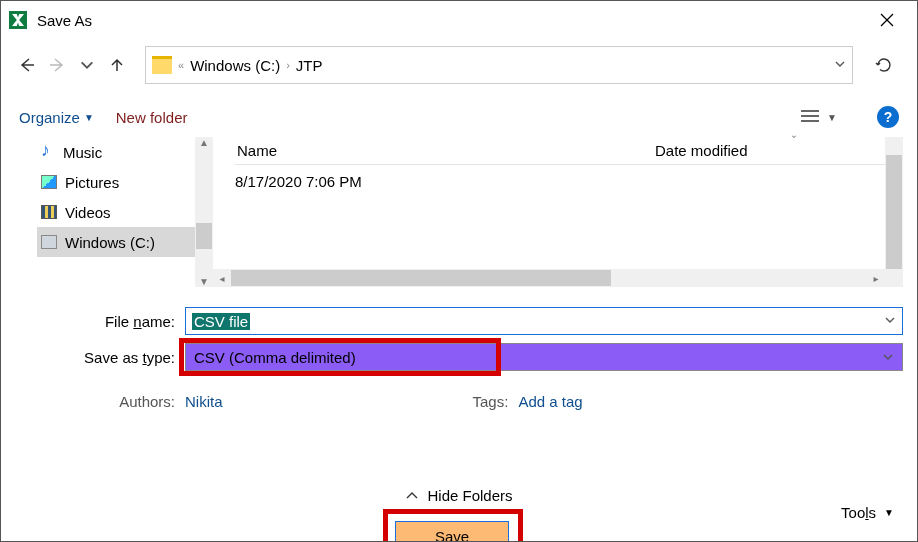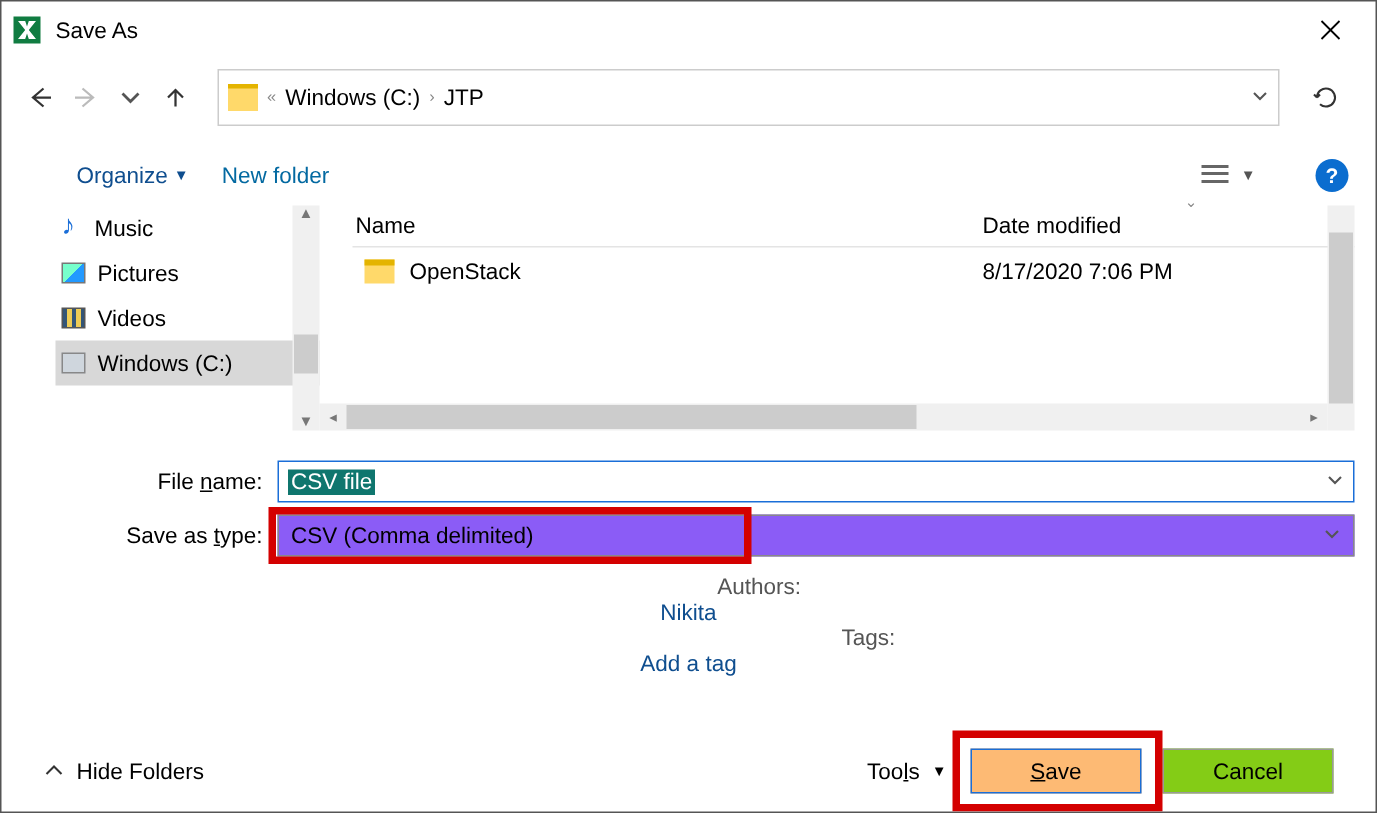--- a/index.html
+++ b/index.html
@@ -16,24 +16,24 @@
 .navbtn svg { width: 16px; height: 16px; }
 .addressbar { flex: 1; height: 38px; border: 1px solid #ccc; display: flex; align-items: center; padding: 0 6px; gap: 6px; margin-left: 10px; }
 .addr-icon { width: 20px; height: 18px; background: #ffd96a; border-top: 3px solid #e4b400; }
 .chev { color: #888; font-size: 11px; }
 .addr-seg { font-size: 15px; }
 .addr-drop { margin-left: auto; }
 .refresh { width: 38px; height: 38px; display: flex; align-items: center; justify-content: center; margin-left: 6px; }
 .refresh svg { width: 18px; height: 18px; }
 .searchbox { width: 282px; height: 38px; border: 1px solid #ccc; display: flex; align-items: center; padding: 0 10px; gap: 10px; margin-left: 6px; color: #777; }
 .searchbox svg { width: 16px; height: 16px; }
-.toolbar { display: flex; align-items: center; height: 40px; padding: 0 18px; gap: 22px; margin-top: 10px; margin-left: 32px; }
+.toolbar { display: flex; align-items: center; height: 40px; padding: 0 18px; gap: 22px; margin-top: 10px; }
 .org { color: #0f4e8f; font-size: 15px; display: flex; align-items: center; gap: 4px; }
 .org .caret { font-size: 10px; }
-.newf { color: #0369a1; font-size: 15px; }
+.newf { color: #7f1d1d; font-size: 15px; }
 .viewctl { margin-left: auto; display: flex; align-items: center; gap: 8px; color: #555; }
 .viewctl .lines { display: inline-block; width: 18px; height: 14px; background: repeating-linear-gradient(#666,#666 2px,transparent 2px,transparent 5px); }
 .help { width: 22px; height: 22px; border-radius: 50%; background: #0b6dcf; color: #fff; display: flex; align-items: center; justify-content: center; font-size: 14px; font-weight: bold; margin-left: 18px; }
 .mainarea { display: flex; height: 150px; padding: 0 14px; }
 .sidebar { width: 198px; position: relative; padding-left: 22px; }
 .side-item { display: flex; align-items: center; height: 30px; gap: 8px; font-size: 15px; padding-left: 4px; }
 .side-item.sel { background: #d8d8d8; }
 .si-music { width: 14px; height: 18px; display: inline-block; color: #1a6ed8; font-size: 18px; line-height: 14px; }
 .si-pic { width: 16px; height: 14px; display: inline-block; background: linear-gradient(135deg,#7fc 50%,#29f 50%); border: 1px solid #777; }
 .si-vid { width: 16px; height: 14px; display: inline-block; background: repeating-linear-gradient(90deg,#357 0 3px,#ec5 3px 6px); border: 1px solid #555; }
@@ -57,25 +57,25 @@
 .vscroll-r .thumb { position: absolute; left: 1px; right: 1px; top: 18px; bottom: 18px; background: #ccc; }
 .formarea { padding: 16px 14px 0 14px; }
 .formrow { display: flex; align-items: center; height: 36px; }
 .flabel { width: 170px; text-align: right; padding-right: 10px; font-size: 15px; }
 .filename-input { flex: 1; height: 28px; border: 1px solid #1a6ed8; display: flex; align-items: center; padding: 0 6px; justify-content: space-between; }
 .filename-input .seltext { background: #0f766e; color: #fff; padding: 0 2px; font-size: 15px; }
 .filename-input .drop { color: #555; }
 .type-wrap { flex: 1; position: relative; }
 .type-sel { height: 28px; border: 1px solid #888; background: #8b5cf6; display: flex; align-items: center; padding: 0 8px; justify-content: space-between; font-size: 15px; }
 .redbox1 { position: absolute; border: 5px solid #d40000; pointer-events: none; left: -6px; top: -5px; width: 322px; height: 38px; }
-.metarow { display: flex; align-items: center; height: 36px; margin-top: 8px; flex-direction: column; }
+.metarow { display: flex; align-items: center; height: 36px; margin-top: 8px; }
 .metarow .mlab { width: 170px; text-align: right; padding-right: 10px; color: #555; font-size: 15px; }
 .metarow .mval { color: #0f4e8f; font-size: 15px; }
 .metarow .tlab { margin-left: 250px; color: #555; font-size: 15px; padding-right: 10px; }
-.bottombar { position: absolute; left: 0; right: 0; bottom: 0; height: 54px; display: flex; align-items: center; padding: 0 28px; }
+.bottombar { position: absolute; left: 0; right: 0; bottom: 0; height: 54px; display: flex; align-items: center; padding: 0 7px; flex-direction: column; }
 .hidef { display: flex; align-items: center; gap: 8px; font-size: 15px; }
 .hidef svg { width: 14px; height: 14px; }
 .tools { margin-left: auto; font-size: 15px; display: flex; align-items: center; gap: 8px; margin-right: 16px; }
 .btn { width: 114px; height: 30px; border: 1px solid #999; background: #84cc16; display: flex; align-items: center; justify-content: center; font-size: 15px; }
 .btn.save { border: 1px solid #1a6ed8; background: #fdba74; }
 .save-wrap { position: relative; margin-right: 14px; }
 .redbox2 { position: absolute; border: 5px solid #d40000; pointer-events: none; left: -12px; top: -12px; width: 140px; height: 54px; }
 .under { text-decoration: underline; text-decoration-thickness: 1px; }
 </style>
 </head>
@@ -173,24 +173,20 @@
 
   <div class="filepane">
     <div class="colhead">
       <div class="sort">⌄</div>
       <div class="colname">Name</div>
       <div class="coldate">
           <span>Date modified</span>
         </div>
     </div>
     <div class="filerow">
-      <div class="fname">
-          <span class="folder-ico"></span>
-          <span>OpenStack</span>
-        </div>
       <div class="fdate">8/17/2020 7:06 PM</div>
     </div>
     <div class="hscroll">
       <div class="lar">◂</div>
       <div class="thumb"></div>
       <div class="rar">▸</div>
     </div>
     <div class="vscroll-r">
         <div class="thumb"></div>
       </div>

